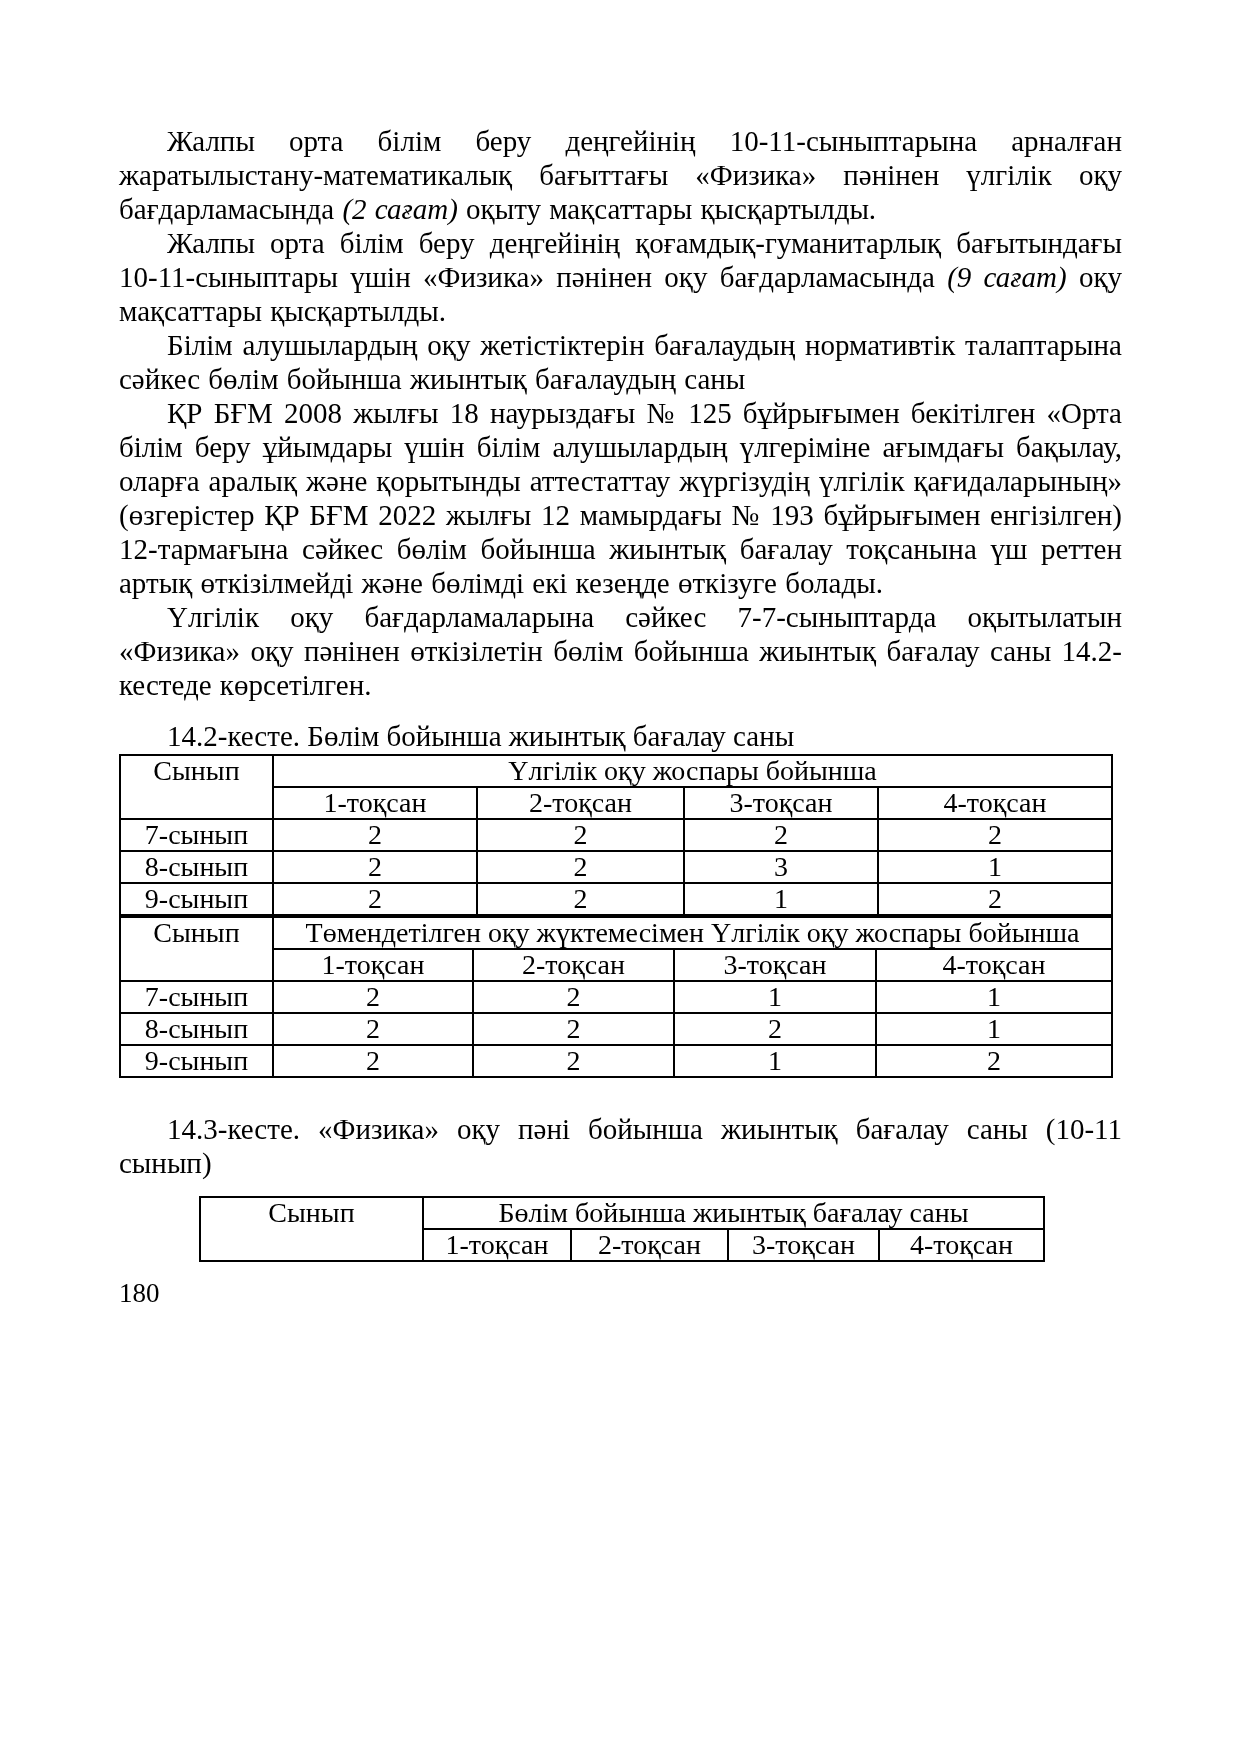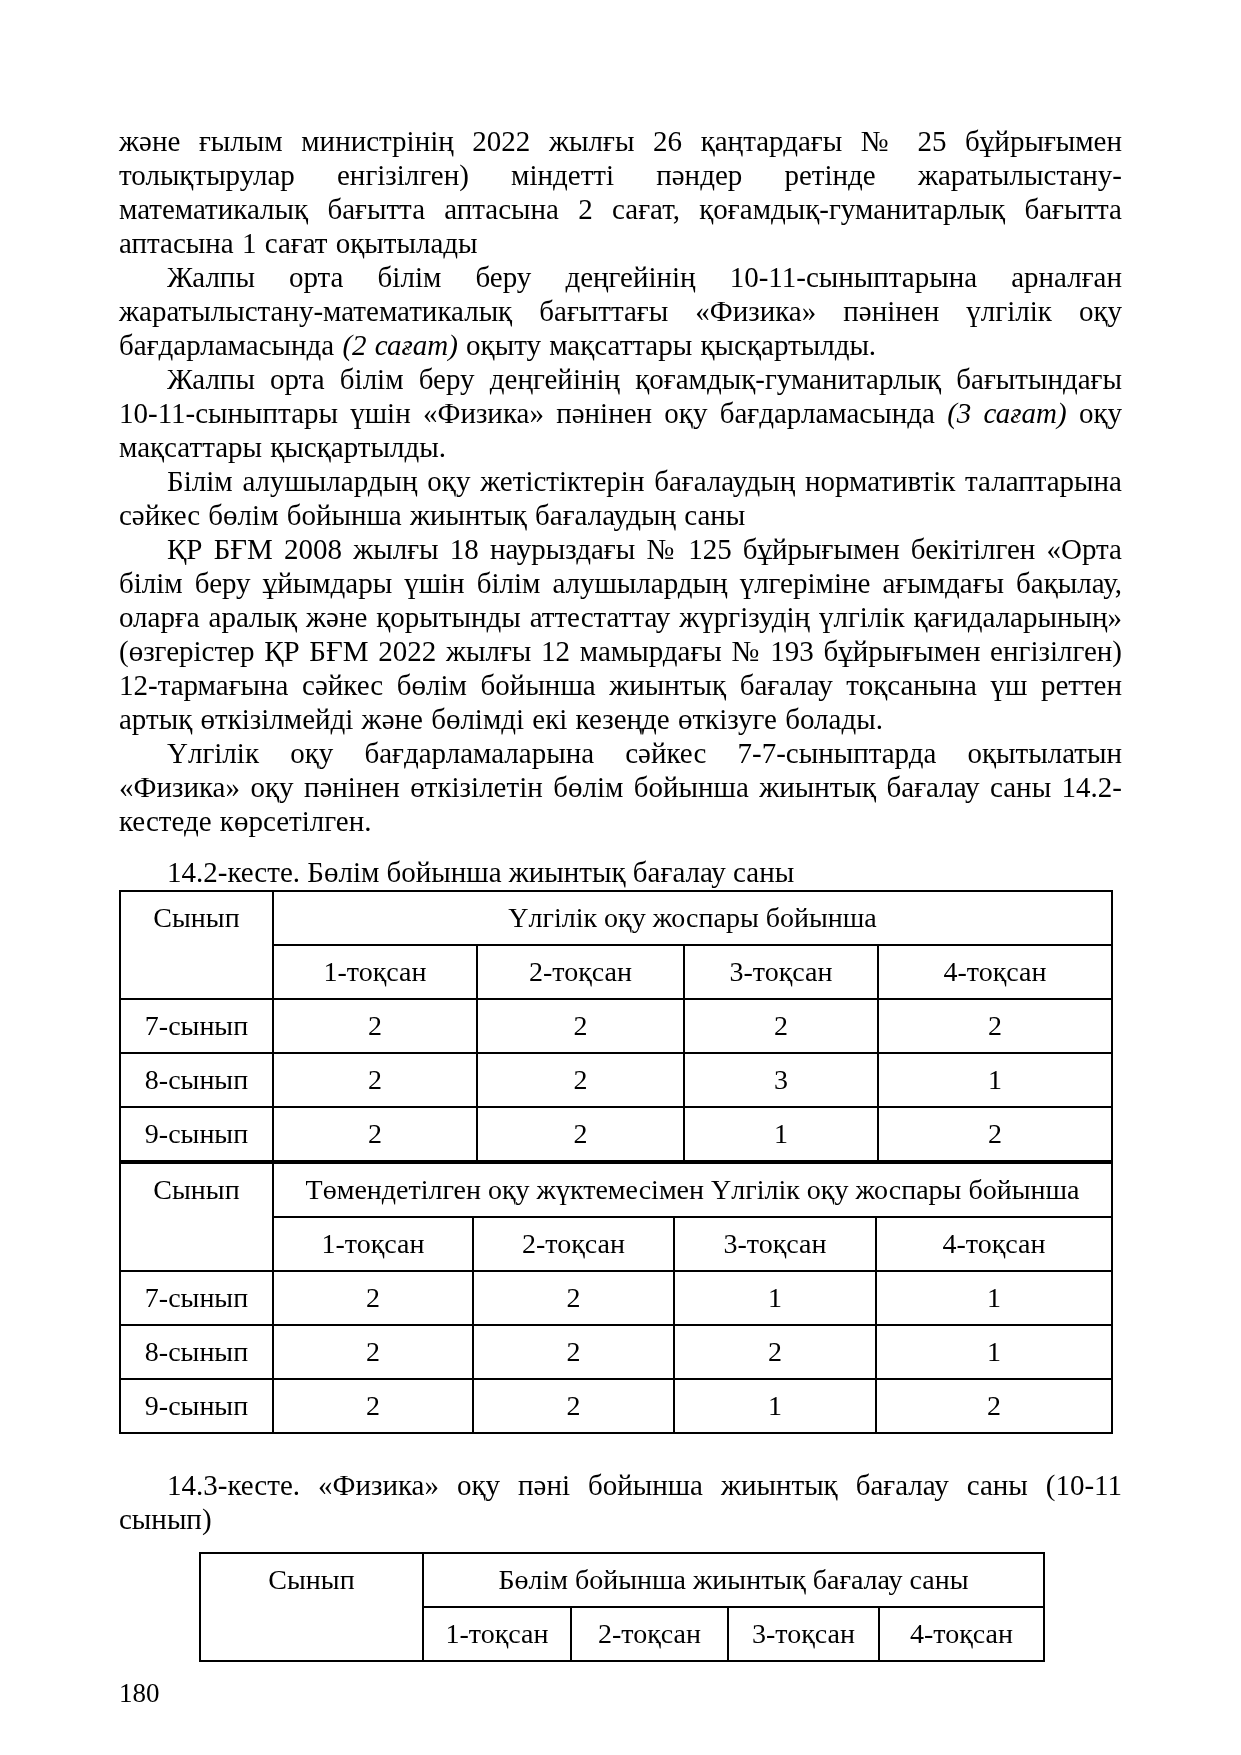--- a/index.html
+++ b/index.html
@@ -38,44 +38,43 @@
   table { border-collapse: collapse; table-layout: fixed; }
   .t142 { width: 992px; }
   .t143 { width: 844px; margin-left: 80px; margin-top: 16px; }
   td {
     border: 2px solid #000;
     text-align: center;
     vertical-align: middle;
     font-size: 28px;
     line-height: 28px;
     height: 27px;
-    padding: 12px 4px;
+    padding: 1px 4px;
     overflow: hidden;
     white-space: nowrap;
   }
   td.cls { vertical-align: top; }
   .p-after-table { margin-top: 44px; }
 
   .pageno {
     margin-top: 15px;
     text-align: left;
     font-size: 27px;
     line-height: 33px;
   }
 </style>
 </head>
 <body>
 
 <div class="page">
 
-  <p class="body no-indent">және ғылым министрінің 2022 жылғы 26 қаңтардағы № 25 бұйрығымен толықтырулар енгізілген) міндетті пәндер ретінде жаратылыстану-математикалық бағытта аптасына 2 сағат, қоғамдық-гуманитарлық бағытта аптасына 1 сағат оқытылады</p>
 
   <p class="body"><span>Жалпы орта білім беру деңгейінің 10-11-сыныптарына арналған жаратылыстану-математикалық бағыттағы «Физика» пәнінен үлгілік оқу бағдарламасында </span><em>(2 сағат)</em><span> оқыту мақсаттары қысқартылды.</span></p>
 
-  <p class="body"><span>Жалпы орта білім беру деңгейінің қоғамдық-гуманитарлық бағытындағы 10-11-сыныптары үшін «Физика» пәнінен оқу бағдарламасында </span><em>(3 сағат)</em><span> оқу мақсаттары қысқартылды.</span></p>
+  <p class="body"><span>Жалпы орта білім беру деңгейінің қоғамдық-гуманитарлық бағытындағы 10-11-сыныптары үшін «Физика» пәнінен оқу бағдарламасында </span><em>(9 сағат)</em><span> оқу мақсаттары қысқартылды.</span></p>
 
   <p class="body italic">Білім алушылардың оқу жетістіктерін бағалаудың нормативтік талаптарына сәйкес бөлім бойынша жиынтық бағалаудың саны</p>
 
   <p class="body">ҚР БҒМ 2008 жылғы 18 наурыздағы № 125 бұйрығымен бекітілген «Орта білім беру ұйымдары үшін білім алушылардың үлгеріміне ағымдағы бақылау, оларға аралық және қорытынды аттестаттау жүргізудің үлгілік қағидаларының» (өзгерістер ҚР БҒМ 2022 жылғы 12 мамырдағы № 193 бұйрығымен енгізілген) 12-тармағына сәйкес бөлім бойынша жиынтық бағалау тоқсанына үш реттен артық өткізілмейді және бөлімді екі кезеңде өткізуге болады.</p>
 
   <p class="body">Үлгілік оқу бағдарламаларына сәйкес 7-7-сыныптарда оқытылатын «Физика» оқу пәнінен өткізілетін бөлім бойынша жиынтық бағалау саны 14.2-кестеде көрсетілген.</p>
 
   <p class="caption">14.2-кесте.  Бөлім бойынша жиынтық бағалау саны</p>
 
   <table class="t142">

